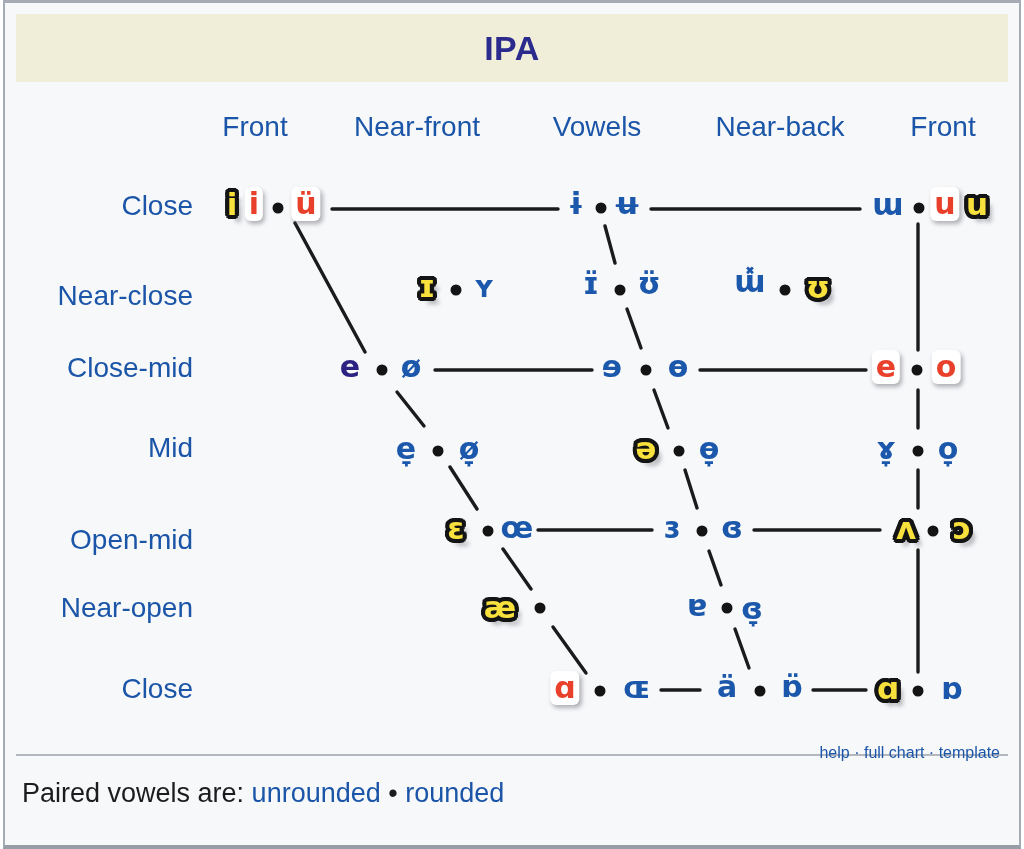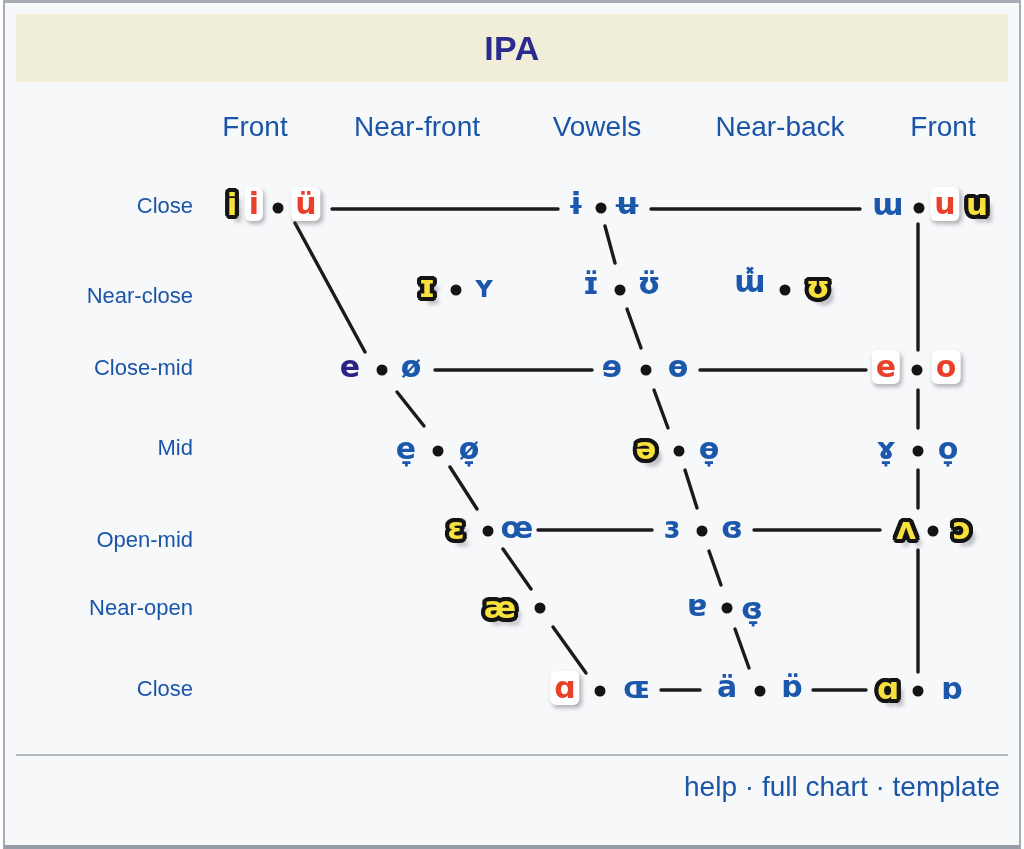--- a/index.html
+++ b/index.html
@@ -20,21 +20,21 @@
     font-size:34px;font-weight:bold;letter-spacing:0.5px;
   }
   #title-panel .t-ipa{color:var(--title_ipa,#2b2b8e);}
   #title-panel .t-rest{color:#121212;white-space:pre;}
   .col-header{
     position:absolute;transform:translate(-50%,-50%);
     color:var(--label,#1b55a8);font-size:28px;white-space:nowrap;
   }
   .row-header{
     position:absolute;transform:translateY(-50%);text-align:right;
-    color:var(--label,#1b55a8);font-size:22px;white-space:nowrap;
+    color:var(--label,#1b55a8);font-size:28px;white-space:nowrap;
   }
   .bold{font-weight:normal;}
   #lines-svg{position:absolute;left:0;top:0;pointer-events:none;}
   .sym{
     position:absolute;transform:translate(-50%,-50%);
     font-family:"DejaVu Sans",sans-serif;font-size:30px;font-weight:700;
     line-height:1;white-space:nowrap;
   }
   .s-b{color:var(--blue,#1b57aa);}
   .s-n{color:var(--navy,#2a2382);}
@@ -59,22 +59,22 @@
   #footer-rule{
     position:absolute;left:16px;right:16px;top:754px;height:2px;
     background:#b3b8be;
   }
   #footer-left{
     position:absolute;left:22px;top:793px;transform:translateY(-50%);
     font-size:27px;color:#1c1c1c;white-space:nowrap;
   }
   #footer-left a{color:var(--label,#1b55a8);text-decoration:none;}
   #footer-right{
-    position:absolute;right:24px;top:787px;transform:translateY(-50%);
-    font-size:28px;color:var(--label,#1b55a8);white-space:nowrap;text-align:right;
+    position:absolute;right:24px;top:753px;transform:translateY(-50%);
+    font-size:16px;color:var(--label,#1b55a8);white-space:nowrap;text-align:right;
   }
   #footer-right a{color:var(--label,#1b55a8);text-decoration:none;}
   #watermark{
     position:absolute;right:18px;top:800px;
     font-size:31px;letter-spacing:1px;color:rgba(168,168,172,0.8);
     text-shadow:-1px -1px 0 rgba(255,255,255,0.9),1px 1px 1px rgba(255,255,255,0.7);
     white-space:nowrap;
   }
 </style>
 </head>
@@ -188,16 +188,17 @@
       <div class="dot" style="left: 933px; top: 531px;"></div>
       <div class="dot" style="left: 540px; top: 608px;"></div>
       <div class="dot" style="left: 727px; top: 608px;"></div>
       <div class="dot" style="left: 600px; top: 691px;"></div>
       <div class="dot" style="left: 760px; top: 691px;"></div>
       <div class="dot" style="left: 918px; top: 691px;"></div>
     </div>
 
   <div id="footer-rule"></div>
 
+  <div id="footer-left"><span>Paired vowels are: </span><a>unrounded</a><span> • </span><a>rounded</a></div>
 
   <div id="footer-right"><a>help</a><span> · </span><a>full chart</a><span> · </span><a>template</a></div>
 
 </div>
 
 </body></html>

